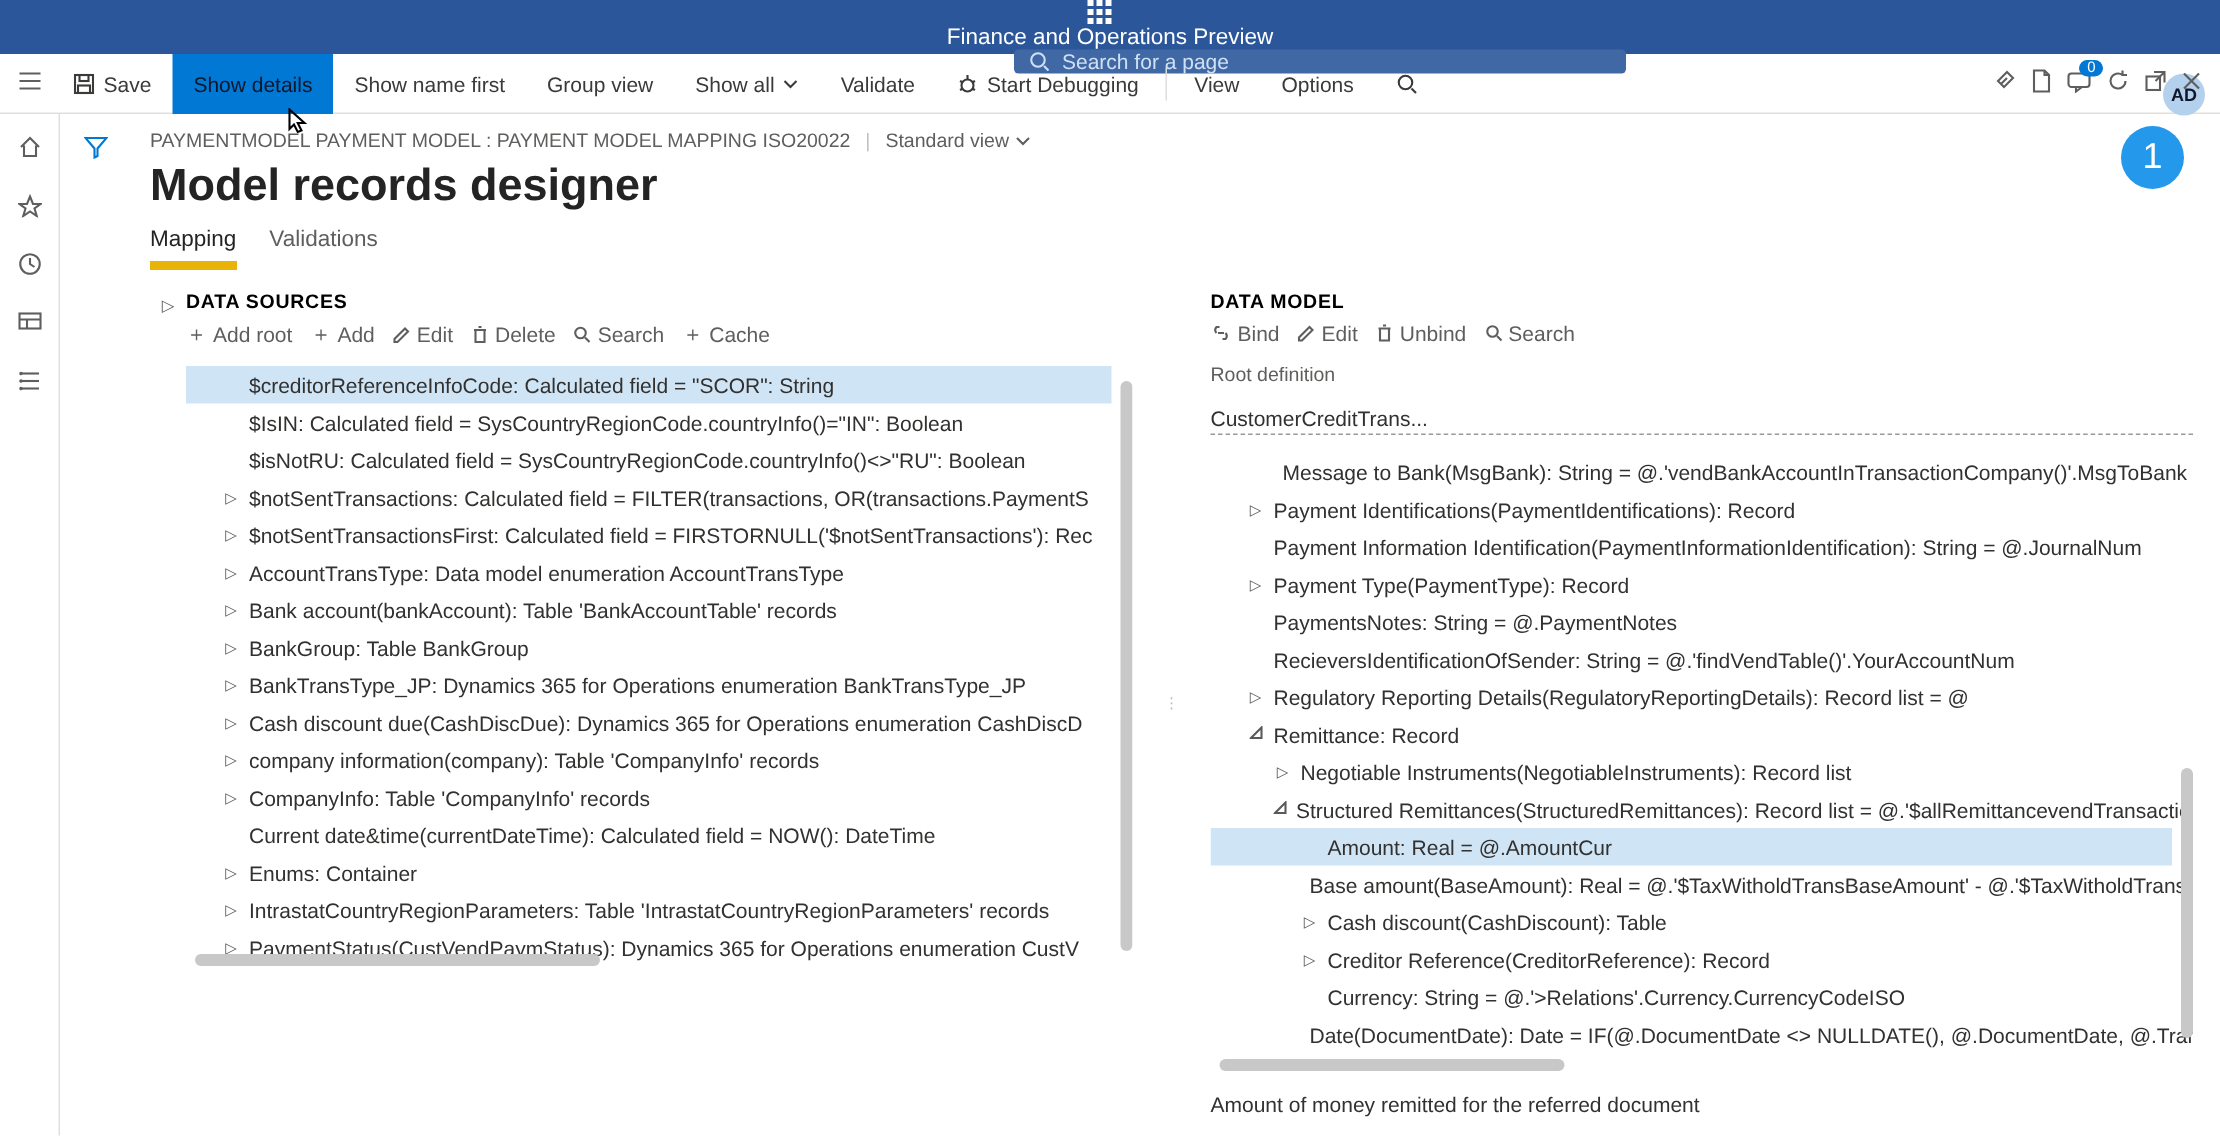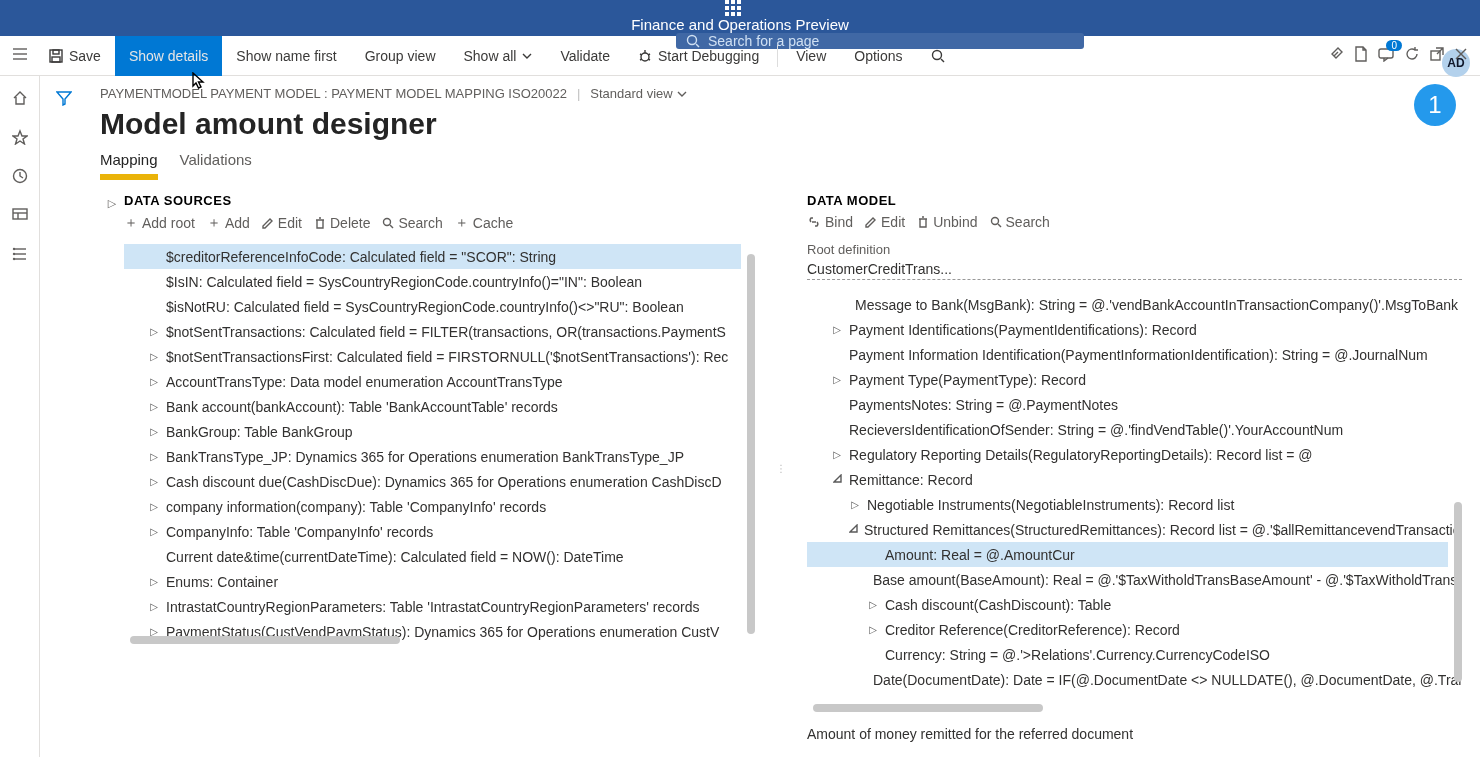--- a/index.html
+++ b/index.html
@@ -14,21 +14,21 @@
   .search-box span.placeholder { margin-left: 8px; font-size: 14px; }
   .title-right { margin-left: auto; display: flex; align-items: center; gap: 18px; }
   .title-icon { width: 18px; height: 18px; display: flex; align-items: center; justify-content: center; }
   .avatar { width: 28px; height: 28px; border-radius: 50%; background: #b3d1ec; color: #0f172a; font-size: 12px; font-weight: 600; display: flex; align-items: center; justify-content: center; }
   .company { font-size: 13px; }
 
   
   .command-bar { height: 40px; border-bottom: 1px solid #e1dfdd; display: flex; align-items: center; padding-left: 5px; font-size: 14px; }
   .nav-toggle { width: 30px; text-align: center; color: #605e5c; }
   .cmd { padding: 0 14px; height: 40px; display: flex; align-items: center; color: #3b3a39; gap: 6px; cursor: pointer; }
-  .cmd.primary { background: #0078d4; color: #e5e5e5; }
+  .cmd.primary { background: #0078d4; color: #0f172a; }
   .cmd-sep { width: 1px; height: 22px; background: #ddd; margin: 0 4px; }
   .cmd-right { margin-left: auto; display: flex; align-items: center; gap: 10px; padding-right: 12px; color: #605e5c; }
   .pill { background: #0078d4; color: #fff; border-radius: 8px; font-size: 10px; padding: 0 5px; position: relative; }
   .pill-wrap { position: relative; }
   .pill-wrap .pill { position: absolute; top: -6px; right: -8px; }
 
   
   .left-rail { position: absolute; top: 76px; left: 0; width: 40px; height: calc(100% - 76px); border-right: 1px solid #e1dfdd; display: flex; flex-direction: column; align-items: center; gap: 20px; padding-top: 14px; color: #605e5c; }
 
   
@@ -60,21 +60,21 @@
   .tree-row.sel2 { background: #cfe5f6; }
   .indent-1 { padding-left: 24px; }
   .indent-2 { padding-left: 42px; }
   .indent-3 { padding-left: 60px; }
   .scroll-v { position: absolute; top: 0; right: 0; width: 8px; height: 200px; background: #c8c8c8; border-radius: 4px;}
   .scroll-h { position: absolute; bottom: 0; left: 6px; height: 8px; width: 270px; background: #c8c8c8; border-radius: 4px;}
   .tree-left { position: relative; height: 400px; padding-right: 14px;}
   .tree-right { position: relative; height: 420px; padding-right: 14px;}
 
   .root-label { font-size: 13px; color: #605e5c; margin-top: 12px;}
-  .root-value { border-bottom: 1px dashed #999; display: inline-block; padding-bottom: 2px; margin-top: 4px; font-size: 14px;}
+  .root-value { border-bottom: 1px dashed #999; display: inline-block; padding-bottom: 2px; margin-top: 14px; font-size: 14px;}
   .footer-desc { font-size: 14px; color: #323130; margin-top: 14px;}
 
   .splitter { width: 8px; display: flex; align-items: center; justify-content: center; color: #bbb; font-size: 10px; cursor: col-resize;}
 
   
   svg { stroke: currentColor; fill: none; stroke-width: 1.4; }
 
   .cursor-ptr { position: absolute; top: 72px; left: 192px; font-size: 14px; color: #000; z-index: 60;}
 </style>
 </head>
@@ -249,21 +249,21 @@
   <div class="breadcrumb-row">
     <span>PAYMENTMODEL PAYMENT MODEL : PAYMENT MODEL MAPPING ISO20022</span>
     <span style="color:#c0c0c0">|</span>
     <span style="display:flex;align-items:center;gap:4px;">
       <span>Standard view</span>
       <svg width="10" height="10">
           <path d="M1 3 L5 7 L9 3"></path>
         </svg>
     </span>
   </div>
-  <div class="page-title">Model amount designer</div>
+  <div class="page-title">Model records designer</div>
   <div class="tabs">
     <div class="tab active">Mapping</div>
     <div class="tab">Validations</div>
   </div>
 
   <div class="panes">
 
     <div class="pane-left">
       <div class="ds-wrap">
         <div class="chev-col">▷</div>

